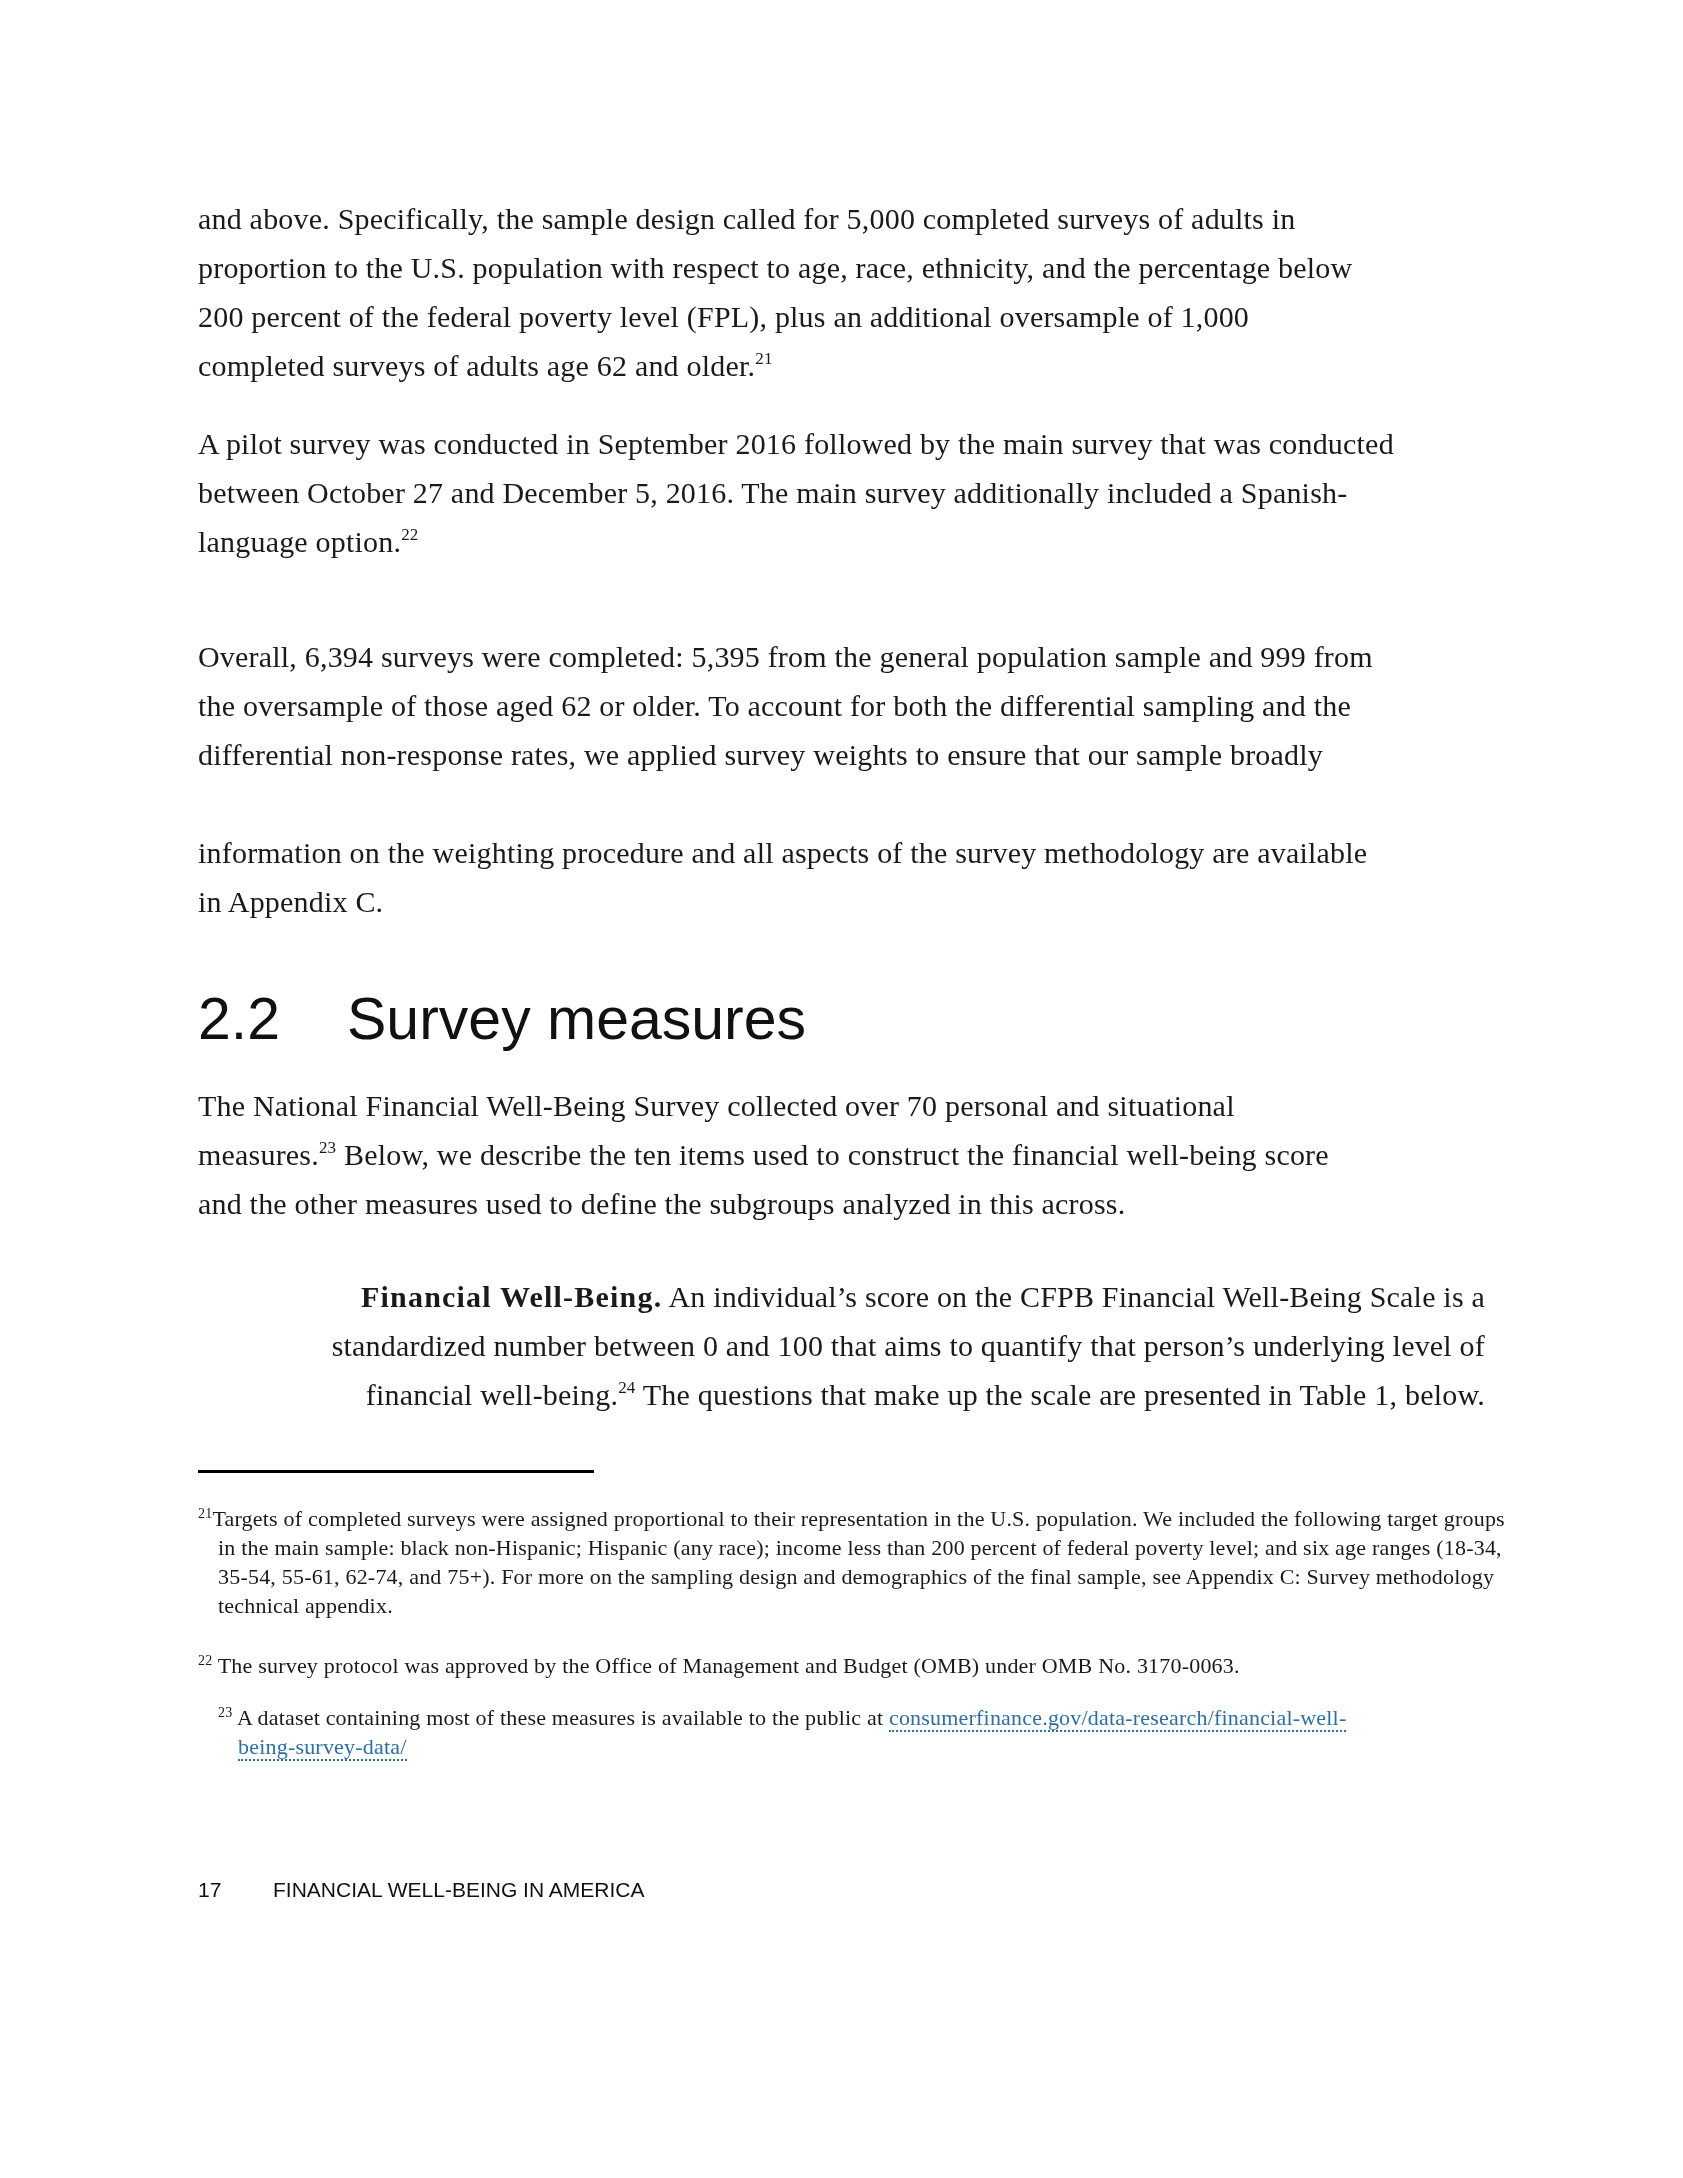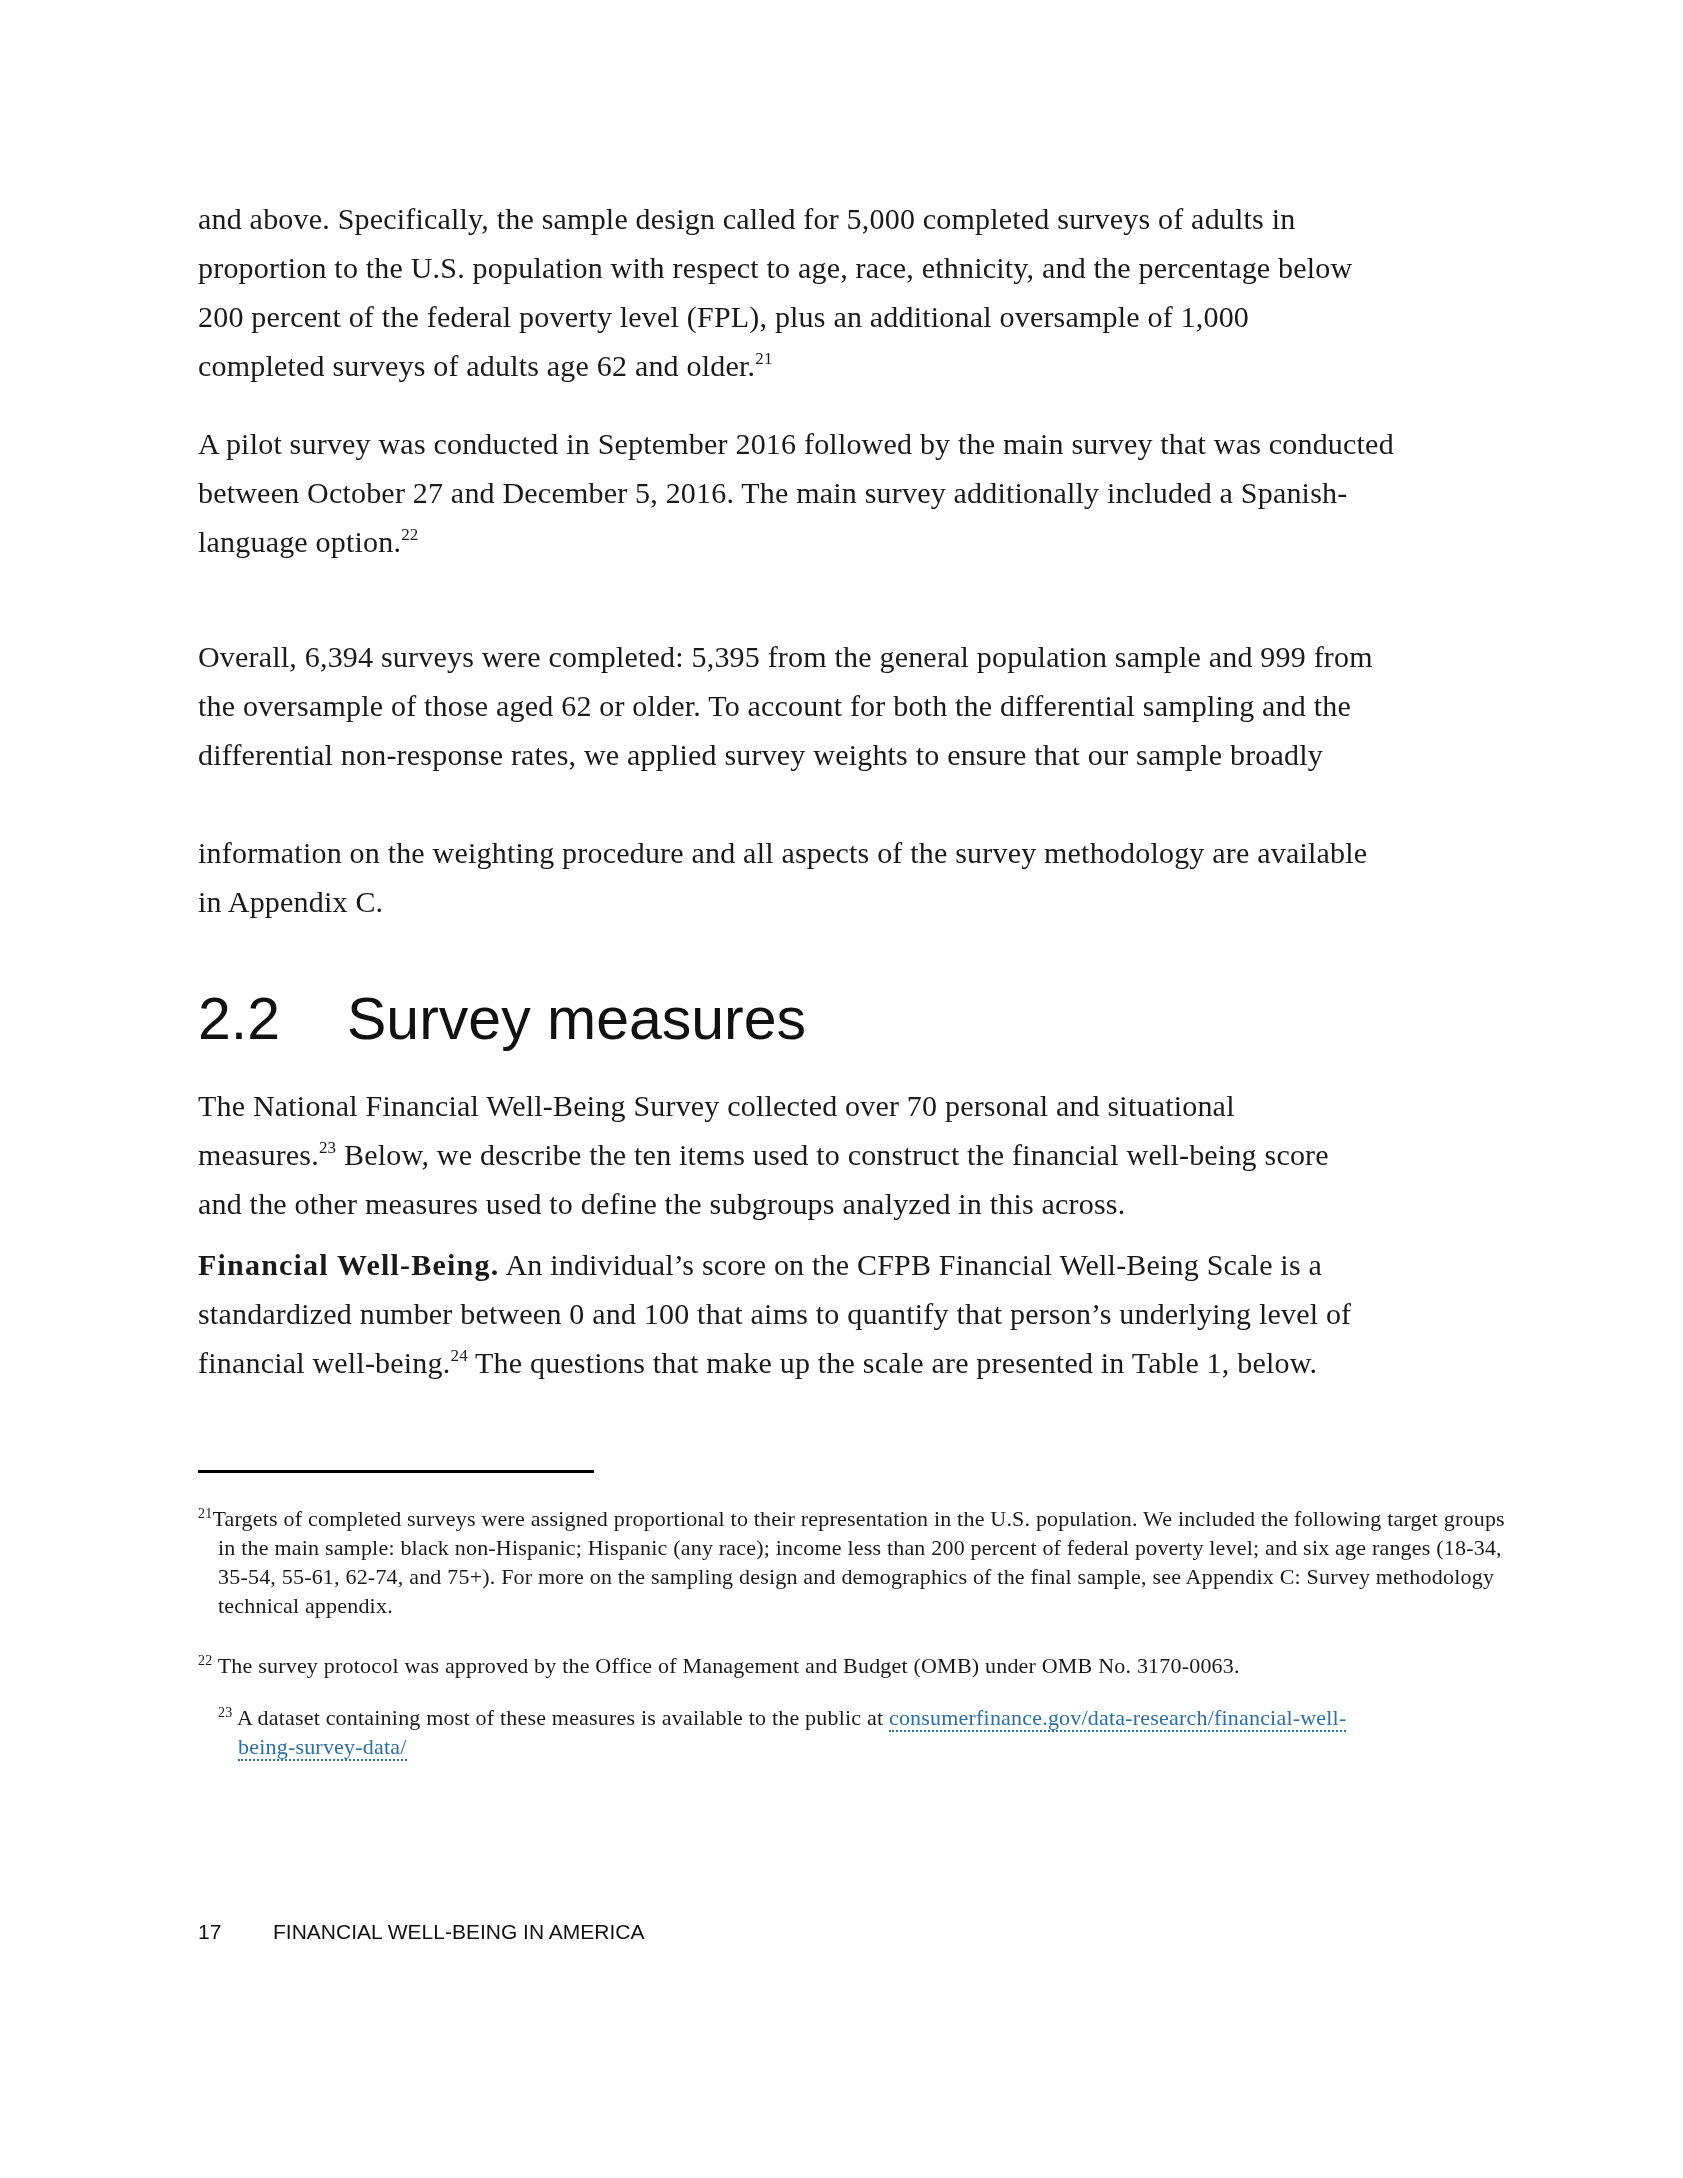--- a/index.html
+++ b/index.html
@@ -29,21 +29,21 @@
     position: absolute; left: 0; width: 1287px;
     font-size: 22px; line-height: 29px; margin: 0; color: #1a1a1a;
     padding-left: 20px; text-indent: -20px; letter-spacing: 0.2px;
   }
   .fn-block sup { font-size: 14px; vertical-align: 8px; line-height: 0; }
   a.link {
     color: #2a6fa8; text-decoration: none;
     border-bottom: 2px dotted #2a6fa8;
   }
   .footer {
-    position: absolute; left: 0; top: 1920px;
+    position: absolute; left: 0; top: 1878px;
     font-family: "Liberation Sans", "DejaVu Sans", sans-serif;
     font-size: 21px; color: #111;
   }
   .footer .pnum { display: inline-block; width: 75px; }
 </style>
 </head>
 <body>
 
 <div class="page">
 
@@ -72,21 +72,21 @@
   <h2 class="h2">
     <span class="num">2.2</span><span>Survey measures</span>
   </h2>
 
   <p class="para" style="top:1081px;">
     <span>The National Financial Well-Being Survey collected over 70 personal and situational</span><br>
     <span>measures.</span><sup class="fn">23</sup><span> Below, we describe the ten items used to construct the financial well-being score</span><br>
     <span>and the other measures used to define the subgroups analyzed in this across.</span>
   </p>
 
-  <p class="para" style="top:1240px;">
+  <p class="para" style="top:1272px;text-align:right;">
     <span class="lead">Financial Well-Being.</span><span> An individual’s score on the CFPB Financial Well-Being Scale is a</span><br>
     <span>standardized number between 0 and 100 that aims to quantify that person’s underlying level of</span><br>
     <span>financial well-being.</span><sup class="fn">24</sup><span> The questions that make up the scale are presented in Table 1, below.</span>
   </p>
 
   <div class="rule"></div>
 
   <p class="fn-block" style="top:1504px;">
     <sup>21</sup><span>Targets of completed surveys were assigned proportional to their representation in the U.S. population. We included the following target groups in the main sample: black non-Hispanic; Hispanic (any race); income less than 200 percent of federal poverty level; and six age ranges (18-34, 35-54, 55-61, 62-74, and 75+). For more on the sampling design and demographics of the final sample, see Appendix C: Survey methodology technical appendix.</span>
   </p>

